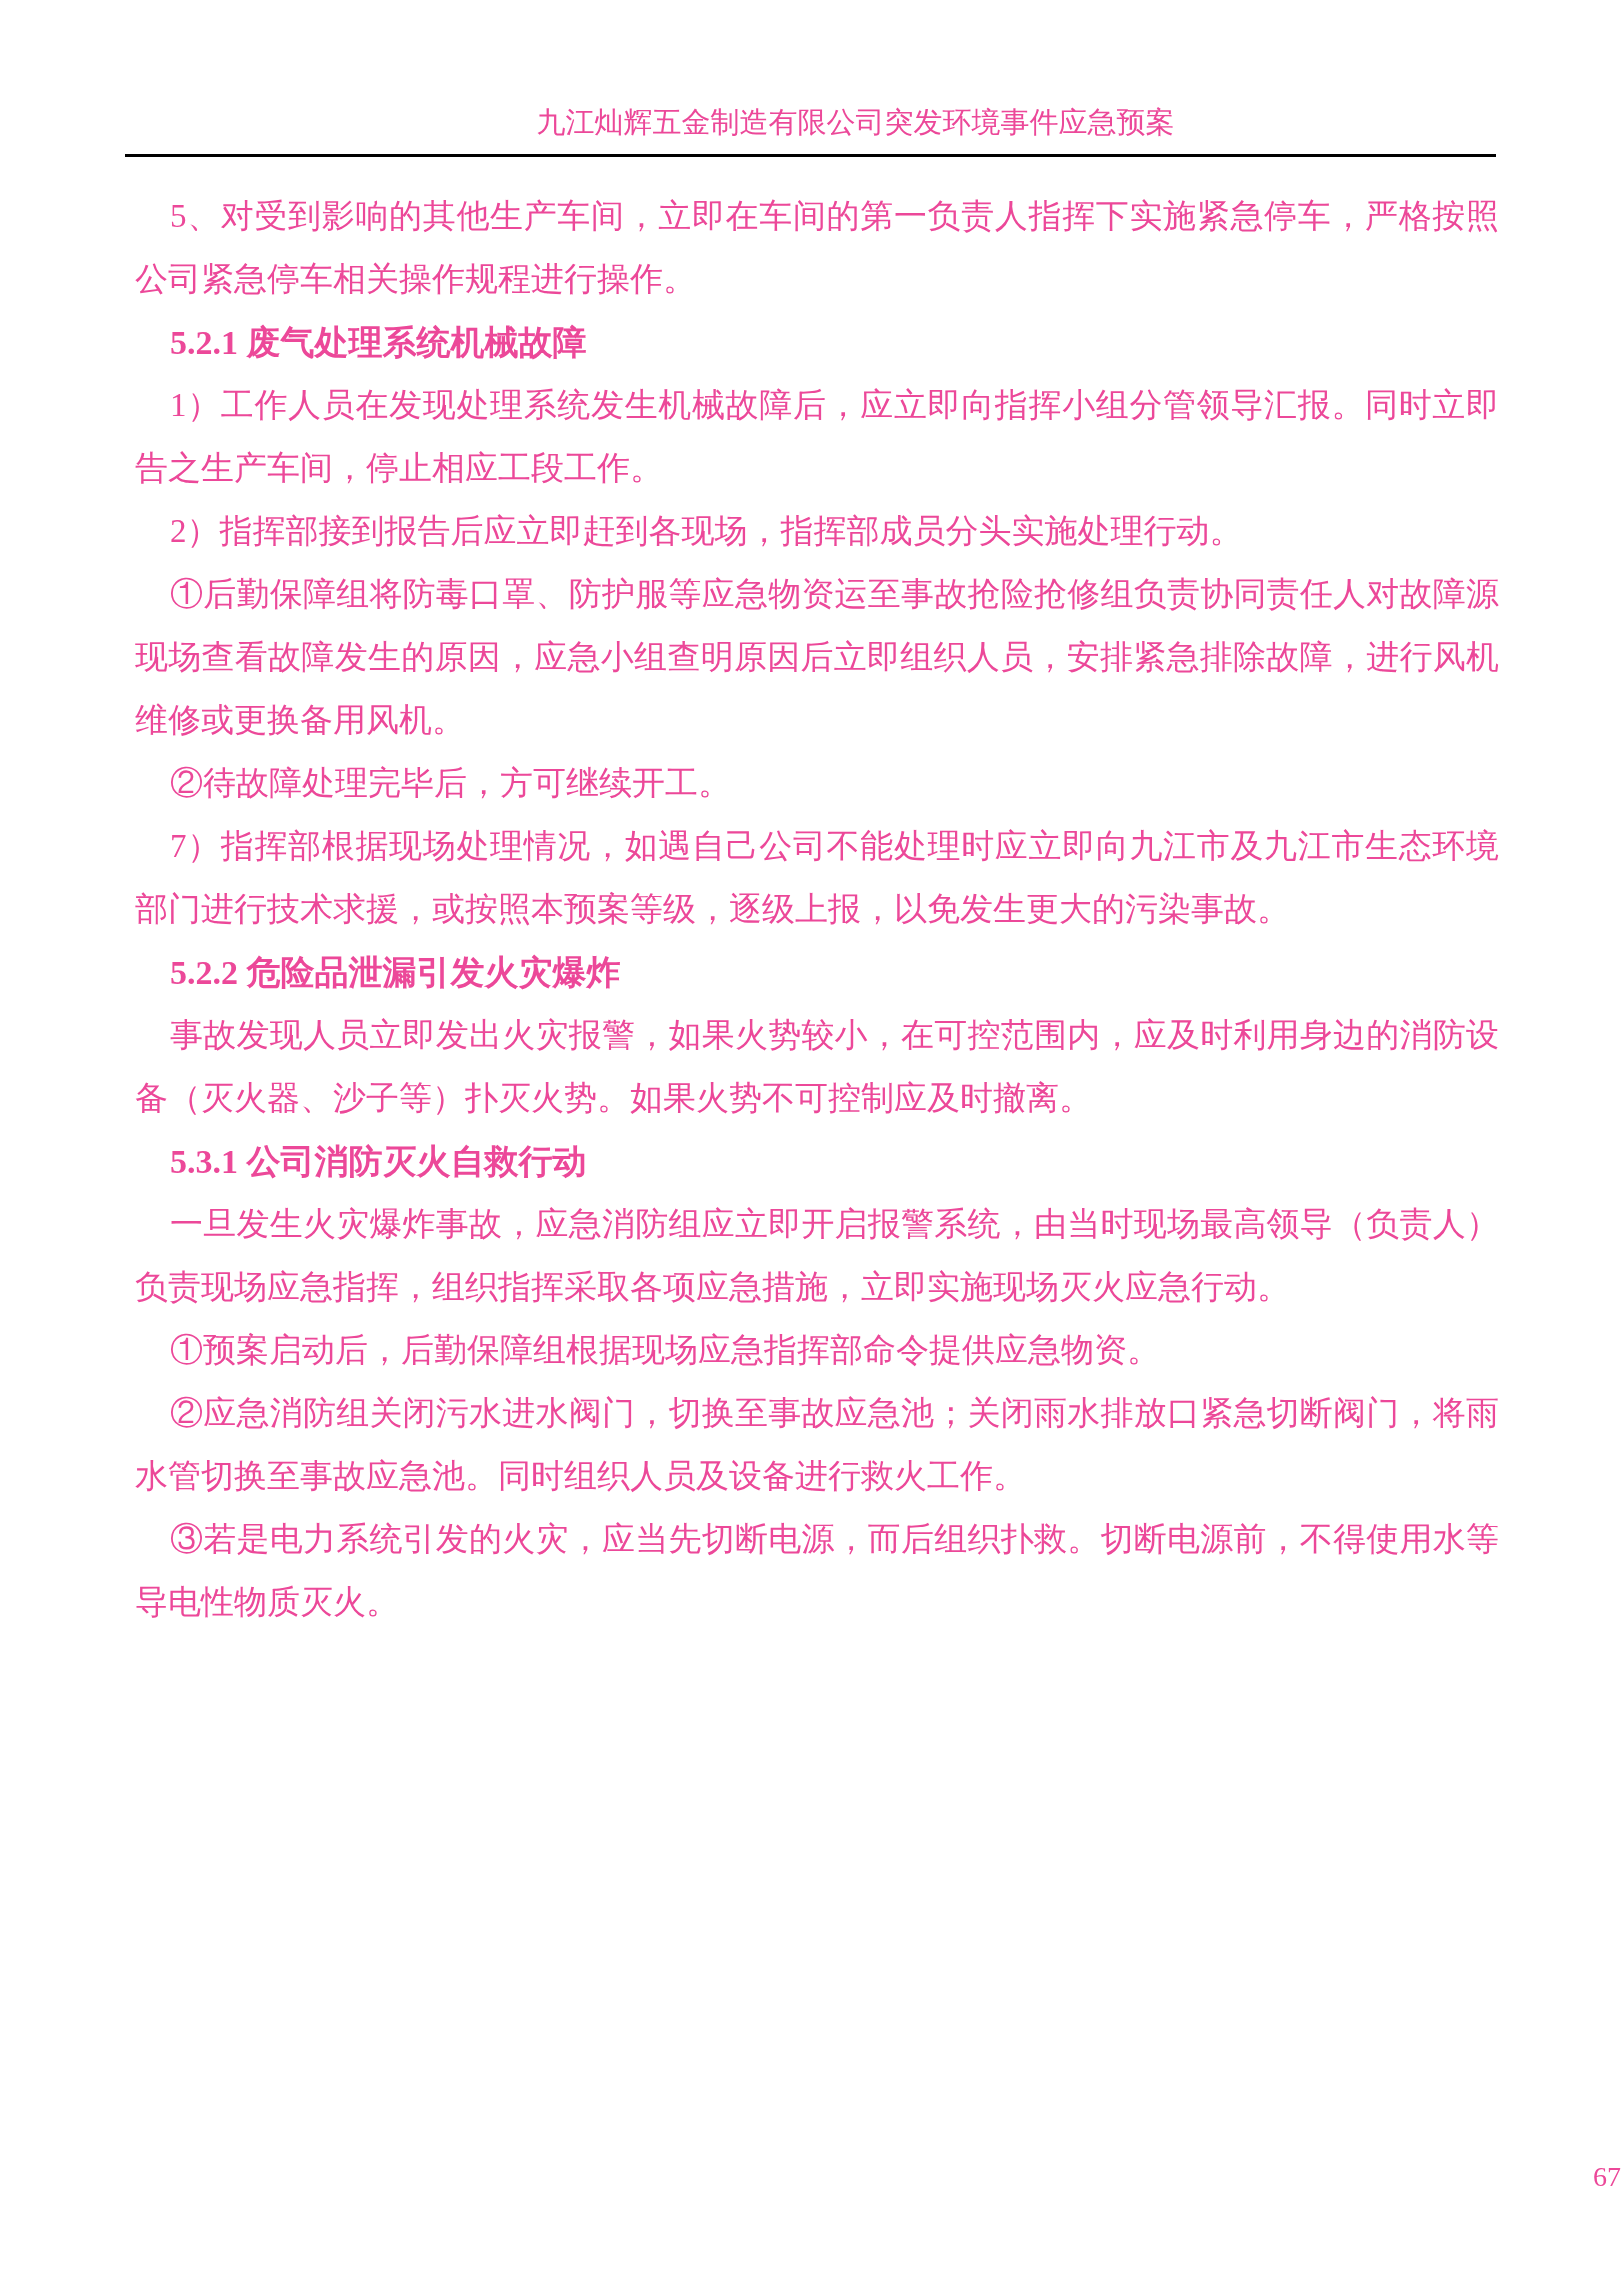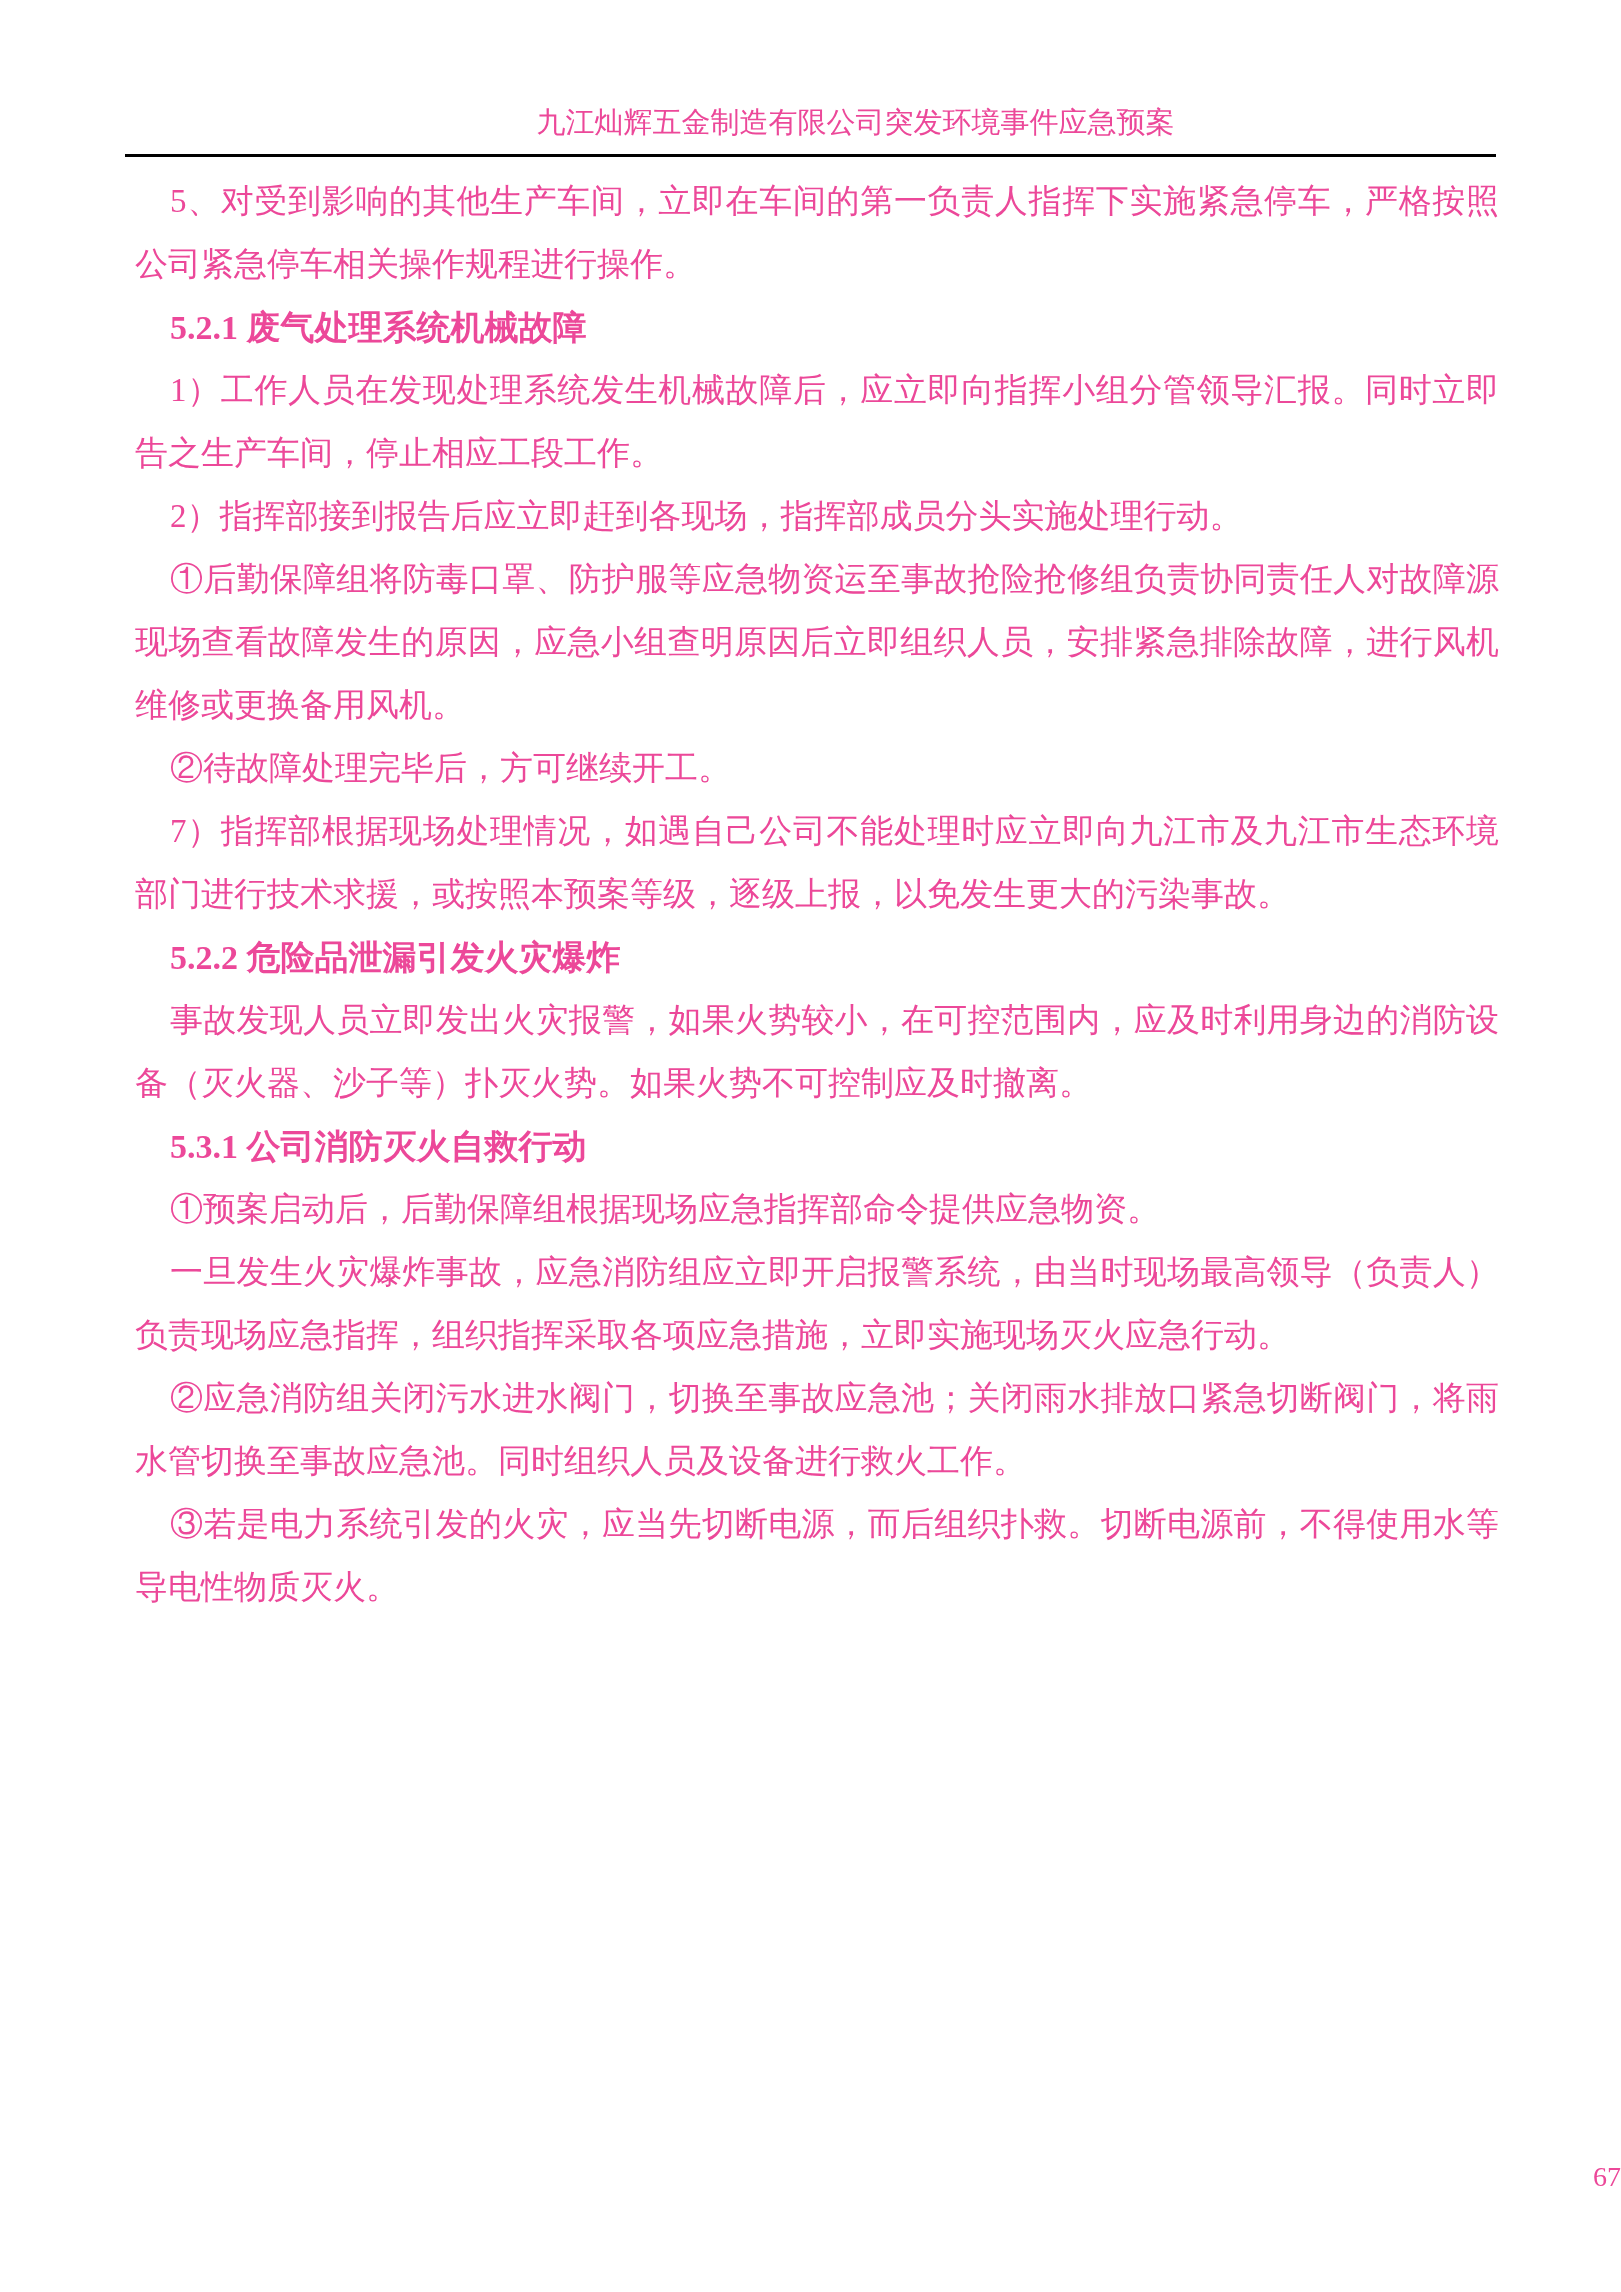--- a/index.html
+++ b/index.html
@@ -30,21 +30,21 @@
   .header-rule {
     position: absolute;
     top: 154px;
     left: 125px;
     width: 1371px;
     height: 0;
     border-top: 3.9px solid #000000;
   }
   .doc-body {
     position: absolute;
-    top: 170px;
+    top: 185px;
     left: 135px;
     width: 1364px;
     font-size: 33px;
     line-height: 63px;
     text-align: justify;
     letter-spacing: 0;
   }
   .doc-body p {
     margin: 0;
     padding: 0;
@@ -78,22 +78,22 @@
       <p class="body">5、对受到影响的其他生产车间，立即在车间的第一负责人指挥下实施紧急停车，严格按照公司紧急停车相关操作规程进行操作。</p>
       <p class="heading3">5.2.1 废气处理系统机械故障</p>
       <p class="body">1）工作人员在发现处理系统发生机械故障后，应立即向指挥小组分管领导汇报。同时立即告之生产车间，停止相应工段工作。</p>
       <p class="body">2）指挥部接到报告后应立即赶到各现场，指挥部成员分头实施处理行动。</p>
       <p class="body">①后勤保障组将防毒口罩、防护服等应急物资运至事故抢险抢修组负责协同责任人对故障源现场查看故障发生的原因，应急小组查明原因后立即组织人员，安排紧急排除故障，进行风机维修或更换备用风机。</p>
       <p class="body">②待故障处理完毕后，方可继续开工。</p>
       <p class="body">7）指挥部根据现场处理情况，如遇自己公司不能处理时应立即向九江市及九江市生态环境部门进行技术求援，或按照本预案等级，逐级上报，以免发生更大的污染事故。</p>
       <p class="heading3">5.2.2 危险品泄漏引发火灾爆炸</p>
       <p class="body">事故发现人员立即发出火灾报警，如果火势较小，在可控范围内，应及时利用身边的消防设备（灭火器、沙子等）扑灭火势。如果火势不可控制应及时撤离。</p>
       <p class="heading3">5.3.1 公司消防灭火自救行动</p>
+      <p class="body">一旦发生火灾爆炸事故，应急消防组应立即开启报警系统，由当时现场最高领导（负责人）负责现场应急指挥，组织指挥采取各项应急措施，立即实施现场灭火应急行动。</p>
       <p class="body">①预案启动后，后勤保障组根据现场应急指挥部命令提供应急物资。</p>
-      <p class="body">一旦发生火灾爆炸事故，应急消防组应立即开启报警系统，由当时现场最高领导（负责人）负责现场应急指挥，组织指挥采取各项应急措施，立即实施现场灭火应急行动。</p>
       <p class="body">②应急消防组关闭污水进水阀门，切换至事故应急池；关闭雨水排放口紧急切断阀门，将雨水管切换至事故应急池。同时组织人员及设备进行救火工作。</p>
       <p class="body">③若是电力系统引发的火灾，应当先切断电源，而后组织扑救。切断电源前，不得使用水等导电性物质灭火。</p>
     </div>
 
   <div class="page-footer">
     <span>67</span>
   </div>
 
 </div>
 

